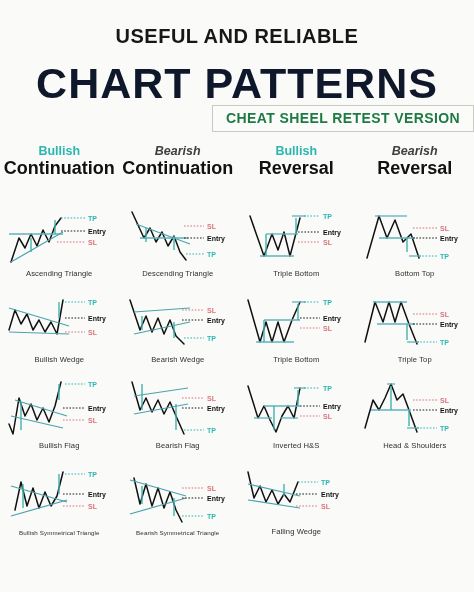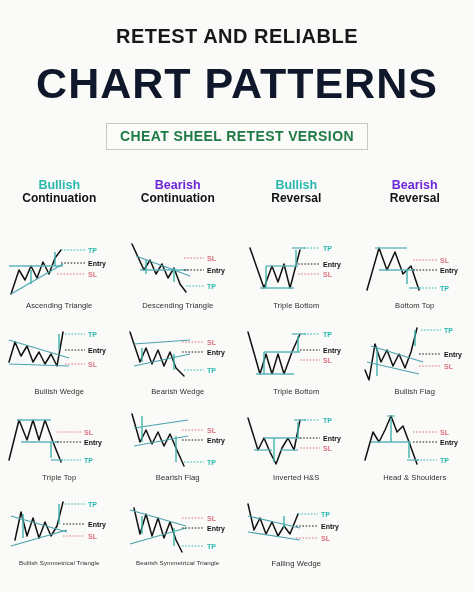--- a/index.html
+++ b/index.html
@@ -16,45 +16,45 @@
   .header{padding-top:26px;text-align:center;}
   .kicker{
     font-size:20px;font-weight:bold;letter-spacing:.5px;
     color:#171717;line-height:1;
   }
   .main-title{
     margin-top:16px;
     font-size:43px;font-weight:bold;letter-spacing:1px;
     color:#0f172a;line-height:1;
   }
-  .badge-wrap{margin-top:18px;display:flex;justify-content:center;}
+  .badge-wrap{margin-top:0;display:flex;justify-content:flex-end;}
   .badge{
     border:1px solid #c9c9c4;background:#fbfbf9;
     padding:5px 13px 6px 13px;
     font-size:14px;font-weight:bold;letter-spacing:.4px;
     color:#1e7a45;line-height:1;
   }
 
   
   .grid{
-    margin-top:28px;
+    margin-top:12px;
     display:grid;
     grid-template-columns:repeat(4,1fr);
     column-gap:0;
   }
   .col-head{text-align:center;line-height:1.12;padding-bottom:2px;}
   .col-head .dir{font-size:12.5px;font-weight:bold;}
   .col-head .dir.bull{color:#2ab7b0;}
-  .col-head .dir.bear{color:#6d28d9;}
-  .col-head .kind{font-size:12px;font-weight:bold;color:#111;}
+  .col-head .dir.bear{color:#404040;font-style:italic;}
+  .col-head .kind{font-size:18px;font-weight:bold;color:#111;}
 
   .cell{
     height:85px;
     display:flex;flex-direction:column;
-    align-items:center;justify-content:flex-start;
+    align-items:center;justify-content:flex-end;
     padding-top:1px;
   }
   .cell svg{display:block;}
   .caption{
     font-size:7.6px;color:#2e2e2e;text-align:center;
     margin-top:1px;letter-spacing:.1px;white-space:nowrap;
   }
   .caption.small{font-size:6.2px;}
 
   
@@ -66,21 +66,21 @@
   .lead-en{stroke:#1c1c1c;stroke-width:1;stroke-dasharray:1.6 1.6;fill:none;}
   .lead-sl{stroke:#d9737e;stroke-width:1;stroke-dasharray:1.6 1.6;fill:none;}
   .t-tp{fill:#2ab7b0;font-size:7px;font-weight:bold;font-family:"Liberation Sans",sans-serif;}
   .t-en{fill:#111;font-size:7px;font-weight:bold;font-family:"Liberation Sans",sans-serif;}
   .t-sl{fill:#d9737e;font-size:7px;font-weight:bold;font-family:"Liberation Sans",sans-serif;}
 </style>
 </head>
 <body>
 
 <div class="header">
-  <div class="kicker">RETEST AND RELIABLE</div>
+  <div class="kicker">USEFUL AND RELIABLE</div>
   <div class="main-title">CHART PATTERNS</div>
   <div class="badge-wrap">
     <div class="badge">CHEAT SHEEL RETEST VERSION</div>
   </div>
 </div>
 
 <div class="grid">
   <div class="col-head">
     <div class="dir bull">Bullish</div>
     <div class="kind">Continuation</div>
@@ -216,50 +216,50 @@
       <line class="lead-sl" x1="62" y1="38" x2="82" y2="38"></line>
       <text class="t-tp" x="85" y="15">TP</text>
       <text class="t-en" x="85" y="31">Entry</text>
       <text class="t-sl" x="85" y="41">SL</text>
     </svg>
     <div class="caption">Triple Bottom</div>
   </div>
 
   <div class="cell">
     <svg width="116" height="64" viewBox="0 0 116 64">
+      <path class="pz" d="M8,52 L18,12 L26,32 L32,12 L38,32 L44,12 L52,34 L60,54"></path>
+      <line class="lvl" x1="16" y1="12" x2="50" y2="12"></line>
+      <line class="lvl" x1="20" y1="34" x2="58" y2="34"></line>
+      <line class="lvl" x1="50" y1="52" x2="62" y2="52"></line>
+      <line class="brk" x1="50" y1="34" x2="50" y2="50"></line>
+      <line class="lead-sl" x1="56" y1="24" x2="80" y2="24"></line>
+      <line class="lead-en" x1="56" y1="34" x2="80" y2="34"></line>
+      <line class="lead-tp" x1="60" y1="52" x2="80" y2="52"></line>
+      <text class="t-sl" x="83" y="27">SL</text>
+      <text class="t-en" x="83" y="37">Entry</text>
+      <text class="t-tp" x="83" y="55">TP</text>
+    </svg>
+    <div class="caption">Triple Top</div>
+  </div>
+
+  <div class="cell">
+    <svg width="116" height="64" viewBox="0 0 116 64">
       <path class="pz" d="M8,48 L12,58 L18,22 L24,40 L30,28 L36,44 L42,32 L48,46 L54,30 L60,6"></path>
       <line class="tl" x1="14" y1="24" x2="66" y2="40"></line>
       <line class="tl" x1="10" y1="40" x2="62" y2="52"></line>
       <line class="brk" x1="58" y1="8" x2="58" y2="24"></line>
       <line class="brk" x1="20" y1="26" x2="20" y2="54"></line>
       <line class="lead-tp" x1="64" y1="8" x2="84" y2="8"></line>
       <line class="lead-en" x1="62" y1="32" x2="84" y2="32"></line>
       <line class="lead-sl" x1="62" y1="44" x2="84" y2="44"></line>
       <text class="t-tp" x="87" y="11">TP</text>
       <text class="t-en" x="87" y="35">Entry</text>
       <text class="t-sl" x="87" y="47">SL</text>
     </svg>
     <div class="caption">Bullish Flag</div>
-  </div>
-
-  <div class="cell">
-    <svg width="116" height="64" viewBox="0 0 116 64">
-      <path class="pz" d="M8,52 L18,12 L26,32 L32,12 L38,32 L44,12 L52,34 L60,54"></path>
-      <line class="lvl" x1="16" y1="12" x2="50" y2="12"></line>
-      <line class="lvl" x1="20" y1="34" x2="58" y2="34"></line>
-      <line class="lvl" x1="50" y1="52" x2="62" y2="52"></line>
-      <line class="brk" x1="50" y1="34" x2="50" y2="50"></line>
-      <line class="lead-sl" x1="56" y1="24" x2="80" y2="24"></line>
-      <line class="lead-en" x1="56" y1="34" x2="80" y2="34"></line>
-      <line class="lead-tp" x1="60" y1="52" x2="80" y2="52"></line>
-      <text class="t-sl" x="83" y="27">SL</text>
-      <text class="t-en" x="83" y="37">Entry</text>
-      <text class="t-tp" x="83" y="55">TP</text>
-    </svg>
-    <div class="caption">Triple Top</div>
   </div>
 
   <div class="cell">
     <svg width="116" height="64" viewBox="0 0 116 64">
       <path class="pz" d="M12,6 L20,34 L26,22 L32,36 L38,24 L44,38 L50,26 L56,40 L64,58"></path>
       <line class="tl" x1="14" y1="20" x2="68" y2="12"></line>
       <line class="tl" x1="14" y1="38" x2="68" y2="28"></line>
       <line class="brk" x1="22" y1="8" x2="22" y2="34"></line>
       <line class="brk" x1="56" y1="28" x2="56" y2="54"></line>
       <line class="lead-sl" x1="62" y1="22" x2="84" y2="22"></line>

